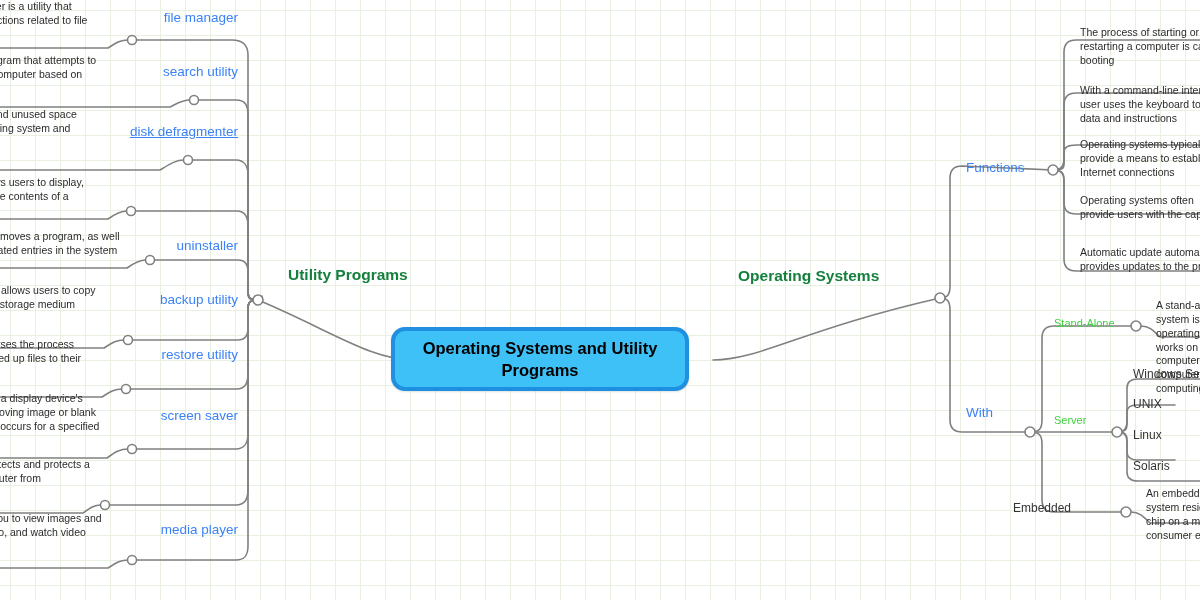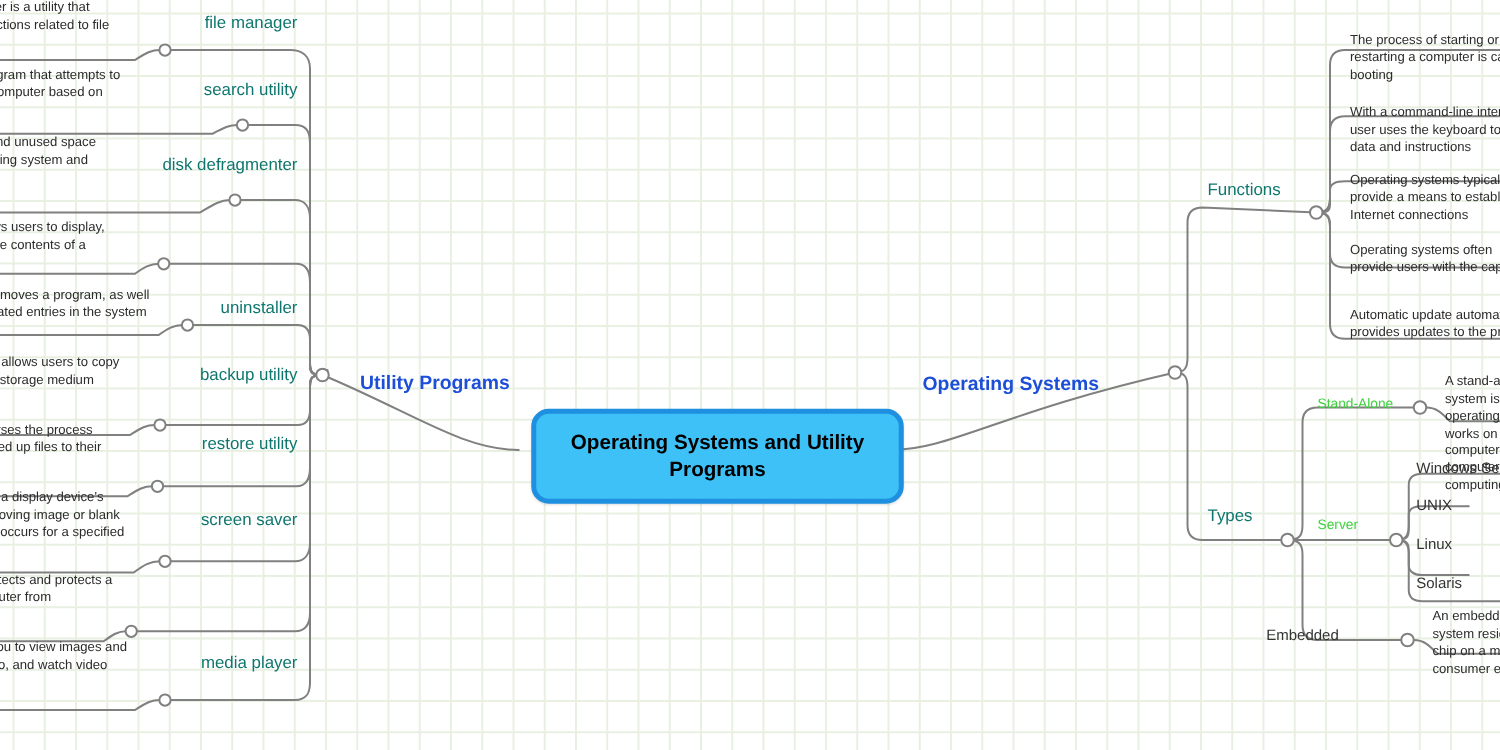--- a/index.html
+++ b/index.html
@@ -34,29 +34,28 @@
     font-size:16.5px;
     line-height:1.35;
     text-align:center;
     display:flex; align-items:center; justify-content:center;
     padding:6px 12px;
     box-shadow:0 1px 2px rgba(0,0,0,.12);
   }
 
   
   .branch-main {
-    color:#1d4ed8;
+    color:#15803d;
     font-weight:bold;
     font-size:15.5px;
     white-space:nowrap;
-    margin-top:32px;
   }
   
   .lvl-red {
-    color:#0f766e;
+    color:#3b82f6;
     font-size:13.5px;
     white-space:nowrap;
   }
   
   .lvl-green {
     color:#3fd13f;
     font-size:11px;
     white-space:nowrap;
   }
   
@@ -151,56 +150,56 @@
     <circle cx="1053" cy="170" r="5"></circle>
     <circle cx="1030" cy="432" r="5"></circle>
     <circle cx="1117" cy="432" r="5"></circle>
     <circle cx="1136" cy="326" r="5"></circle>
     <circle cx="1126" cy="512" r="5"></circle>
   </g>
 </svg>
 
 <div id="nodes">
 
-  <div class="node" id="central" style="left:425px; top:327px; width:298px; height:76px;">
+  <div class="node" id="central" style="left:391px; top:327px; width:298px; height:64px;">
     <span>Operating Systems and Utility Programs</span>
   </div>
 
   <div class="node branch-main" style="left:288px; top:266px;">Utility Programs</div>
   <div class="node branch-main" style="left:738px; top:267px;">Operating Systems</div>
 
   <div class="node lvl-red r" style="left:0px; top:10px; width:238px;">file manager</div>
   <div class="node lvl-red r" style="left:0px; top:64px; width:238px;">search utility</div>
-  <div class="node lvl-red r" style="left:0px; top:124px; width:238px;">disk defragmenter</div>
+  <div class="node lvl-red r" style="left:0px; top:124px; width:238px;text-decoration:underline;">disk defragmenter</div>
   <div class="node lvl-red r" style="left:0px; top:238px; width:238px;">uninstaller</div>
   <div class="node lvl-red r" style="left:0px; top:292px; width:238px;">backup utility</div>
   <div class="node lvl-red r" style="left:0px; top:347px; width:238px;">restore utility</div>
   <div class="node lvl-red r" style="left:0px; top:408px; width:238px;">screen saver</div>
   <div class="node lvl-red r" style="left:0px; top:522px; width:238px;">media player</div>
 
   <div class="node desc l" style="left:-62px; top:0px; width:170px;">A file manager is a utility that performs functions related to file management</div>
   <div class="node desc l" style="left:-62px; top:54px; width:170px;">A search program that attempts to locate your computer based on criteria</div>
   <div class="node desc l" style="left:-82px; top:108px; width:170px;">Unneeded files and unused space so that the operating system and programs run</div>
   <div class="node desc l" style="left:-80px; top:176px; width:170px;">A utility that allows users to display, copy, and print the contents of a graphics</div>
   <div class="node desc l" style="left:-66px; top:230px; width:186px;">A utility that removes a program, as well as any associated entries in the system</div>
   <div class="node desc l" style="left:-72px; top:284px; width:172px;">A backup utility allows users to copy files to another storage medium</div>
   <div class="node desc l" style="left:-80px; top:338px; width:172px;">A utility that reverses the process and returns backed up files to their original</div>
   <div class="node desc l" style="left:-92px; top:392px; width:196px;">A utility that causes a display device's screen to show a moving image or blank screen if no activity occurs for a specified</div>
   <div class="node desc l" style="left:-70px; top:458px; width:164px;">A utility that detects and protects a personal computer from unauthorized</div>
   <div class="node desc l" style="left:-112px; top:512px; width:216px;">A program that allows you to view images and animation, listen to audio, and watch video files on your computer</div>
 
-  <div class="node lvl-red" style="left:966px; top:144px;text-align:right;">Functions</div>
+  <div class="node lvl-red" style="left:966px; top:160px;text-align:right;">Functions</div>
 
   <div class="node desc l" style="left:1080px; top:26px; width:150px;">The process of starting or restarting a computer is called booting</div>
   <div class="node desc l" style="left:1080px; top:84px; width:160px;">With a command-line interface, a user uses the keyboard to enter data and instructions</div>
   <div class="node desc l" style="left:1080px; top:138px; width:160px;">Operating systems typically provide a means to establish Internet connections</div>
   <div class="node desc l" style="left:1080px; top:194px; width:150px;">Operating systems often provide users with the capability</div>
   <div class="node desc l" style="left:1080px; top:246px; width:172px;">Automatic update automatically provides updates to the program</div>
 
-  <div class="node lvl-red" style="left:966px; top:405px;">Types</div>
+  <div class="node lvl-red" style="left:966px; top:405px;">With</div>
 
   <div class="node lvl-green" style="left:1054px; top:317px;">Stand-Alone</div>
   <div class="node desc l" style="left:1156px; top:299px; width:124px;">A stand-alone operating system is a complete operating system that works on a desktop computer, notebook computer, or mobile computing device</div>
 
   <div class="node lvl-green" style="left:1054px; top:414px;">Server</div>
   <div class="node lvl-plain" style="left:1133px; top:367px;">Windows Server</div>
   <div class="node lvl-plain" style="left:1133px; top:397px;">UNIX</div>
   <div class="node lvl-plain" style="left:1133px; top:428px;">Linux</div>
   <div class="node lvl-plain" style="left:1133px; top:459px;">Solaris</div>
 

